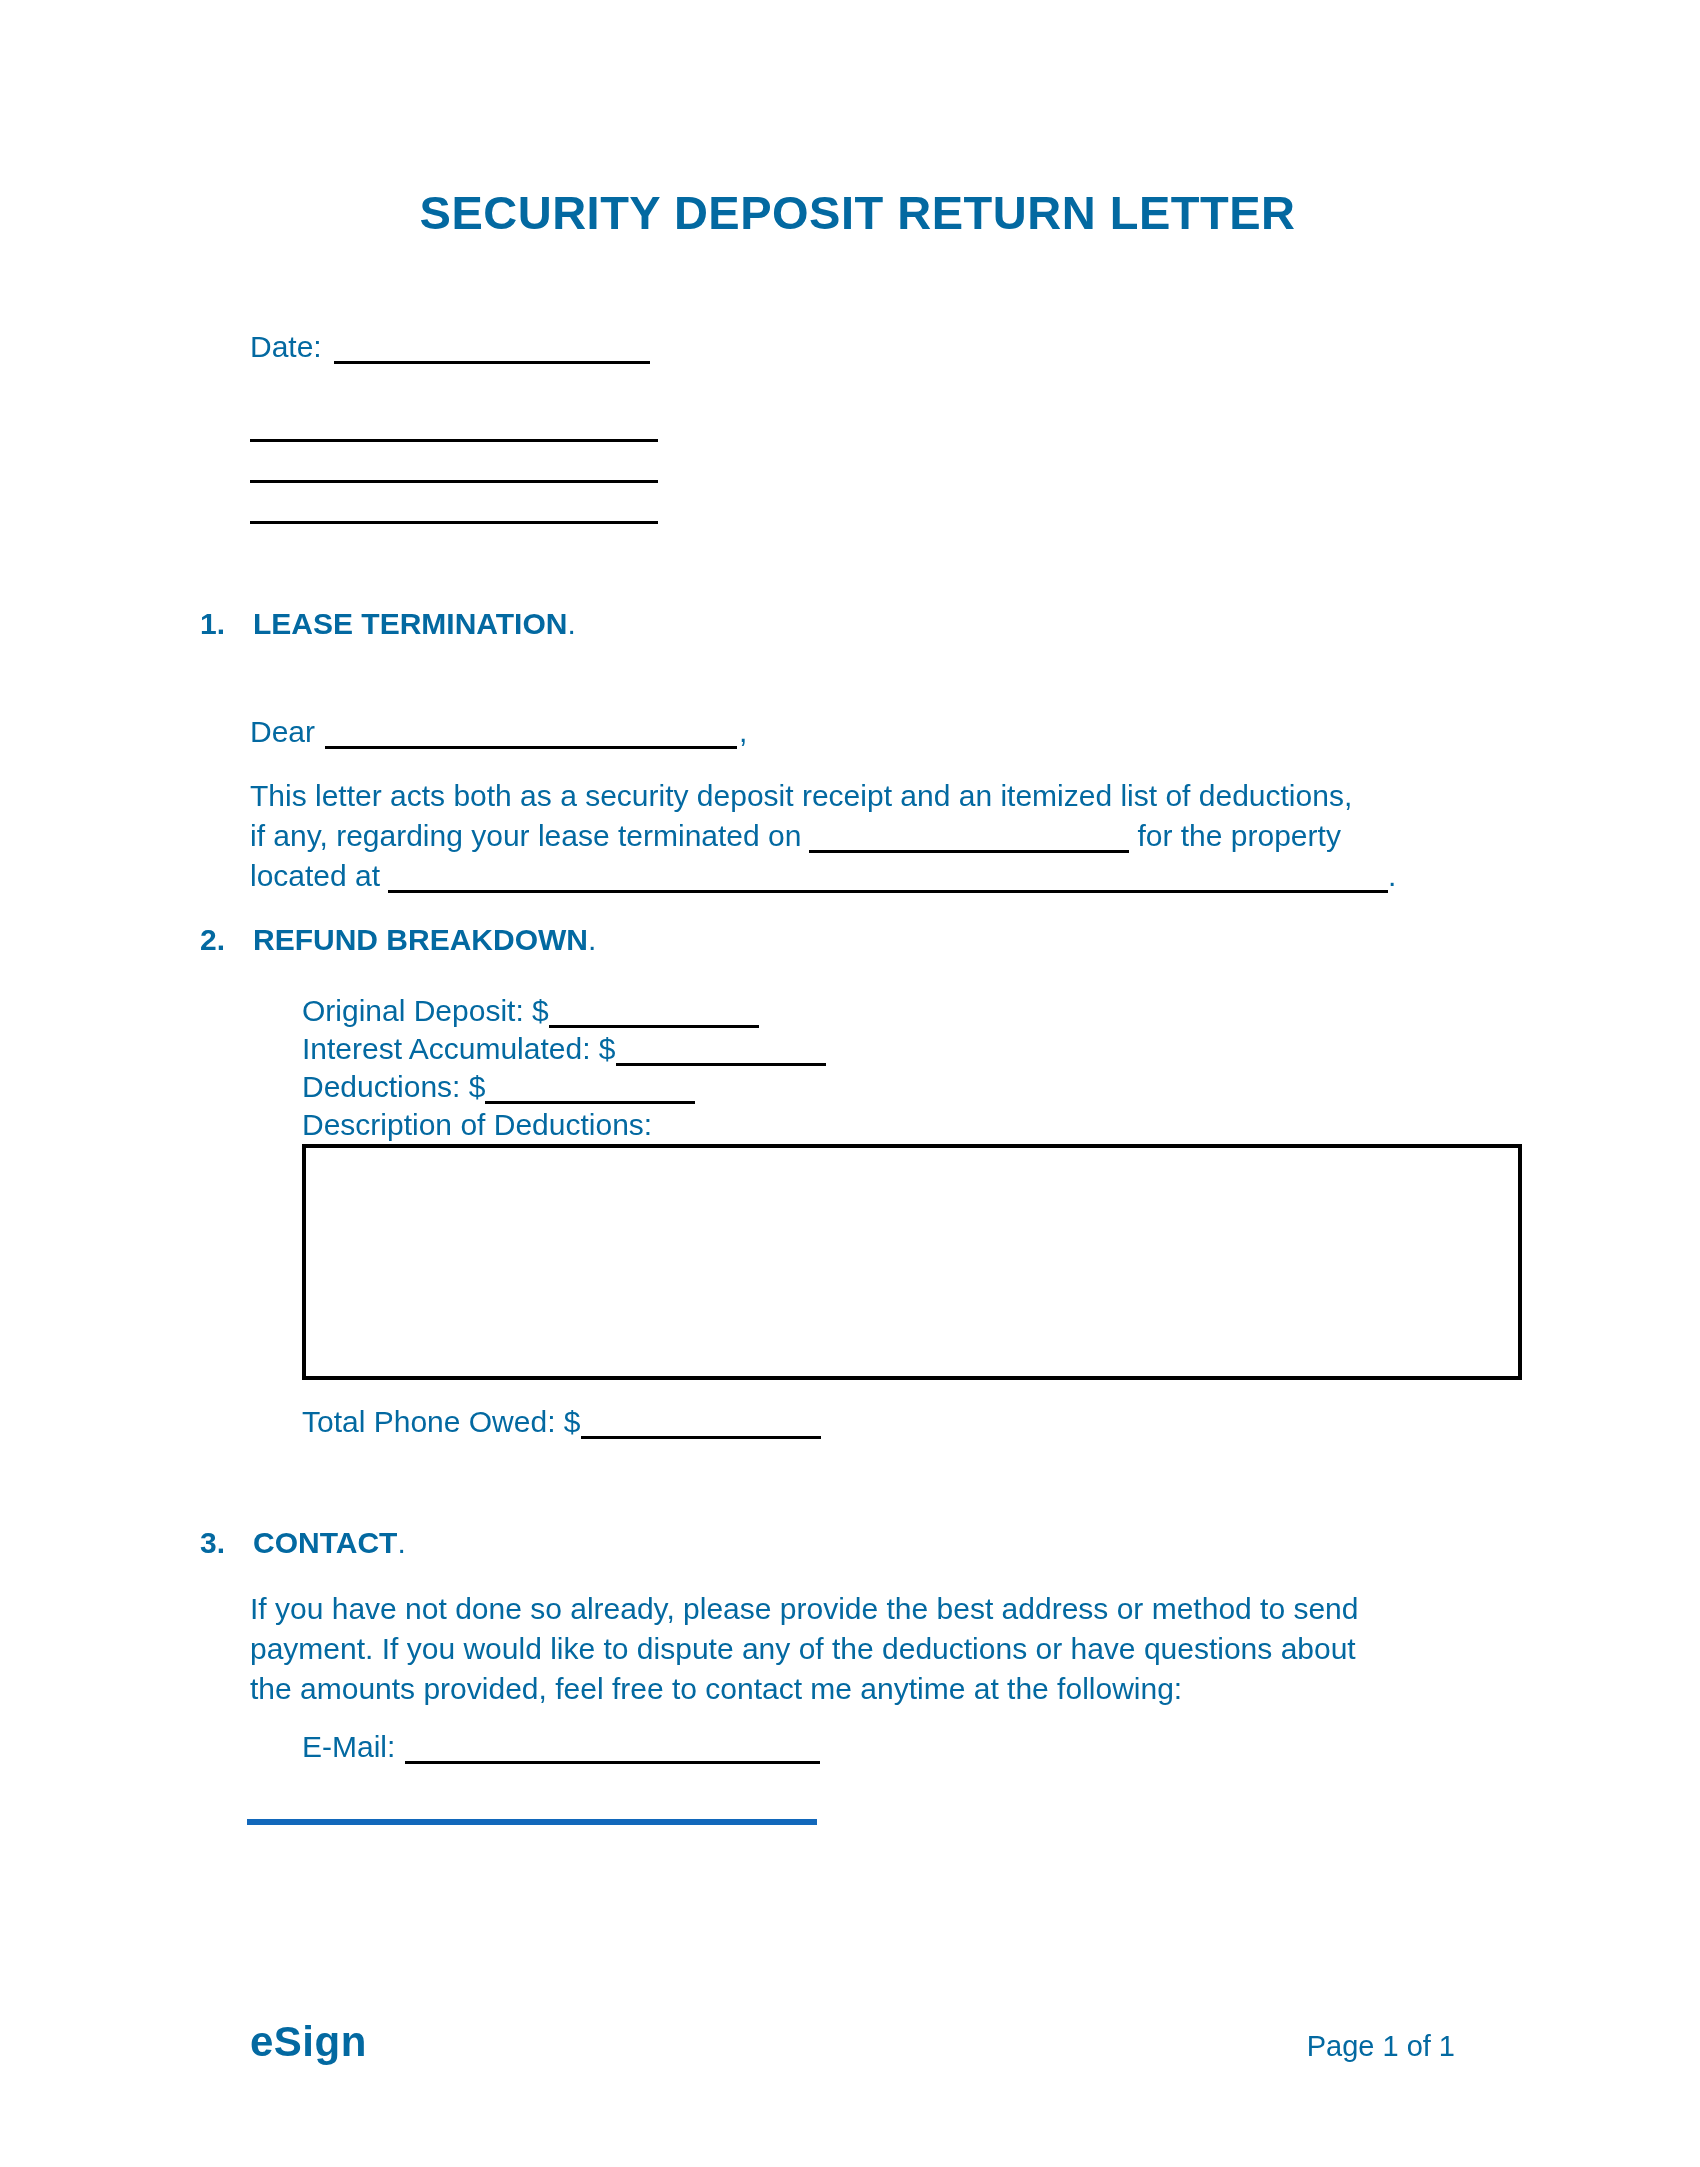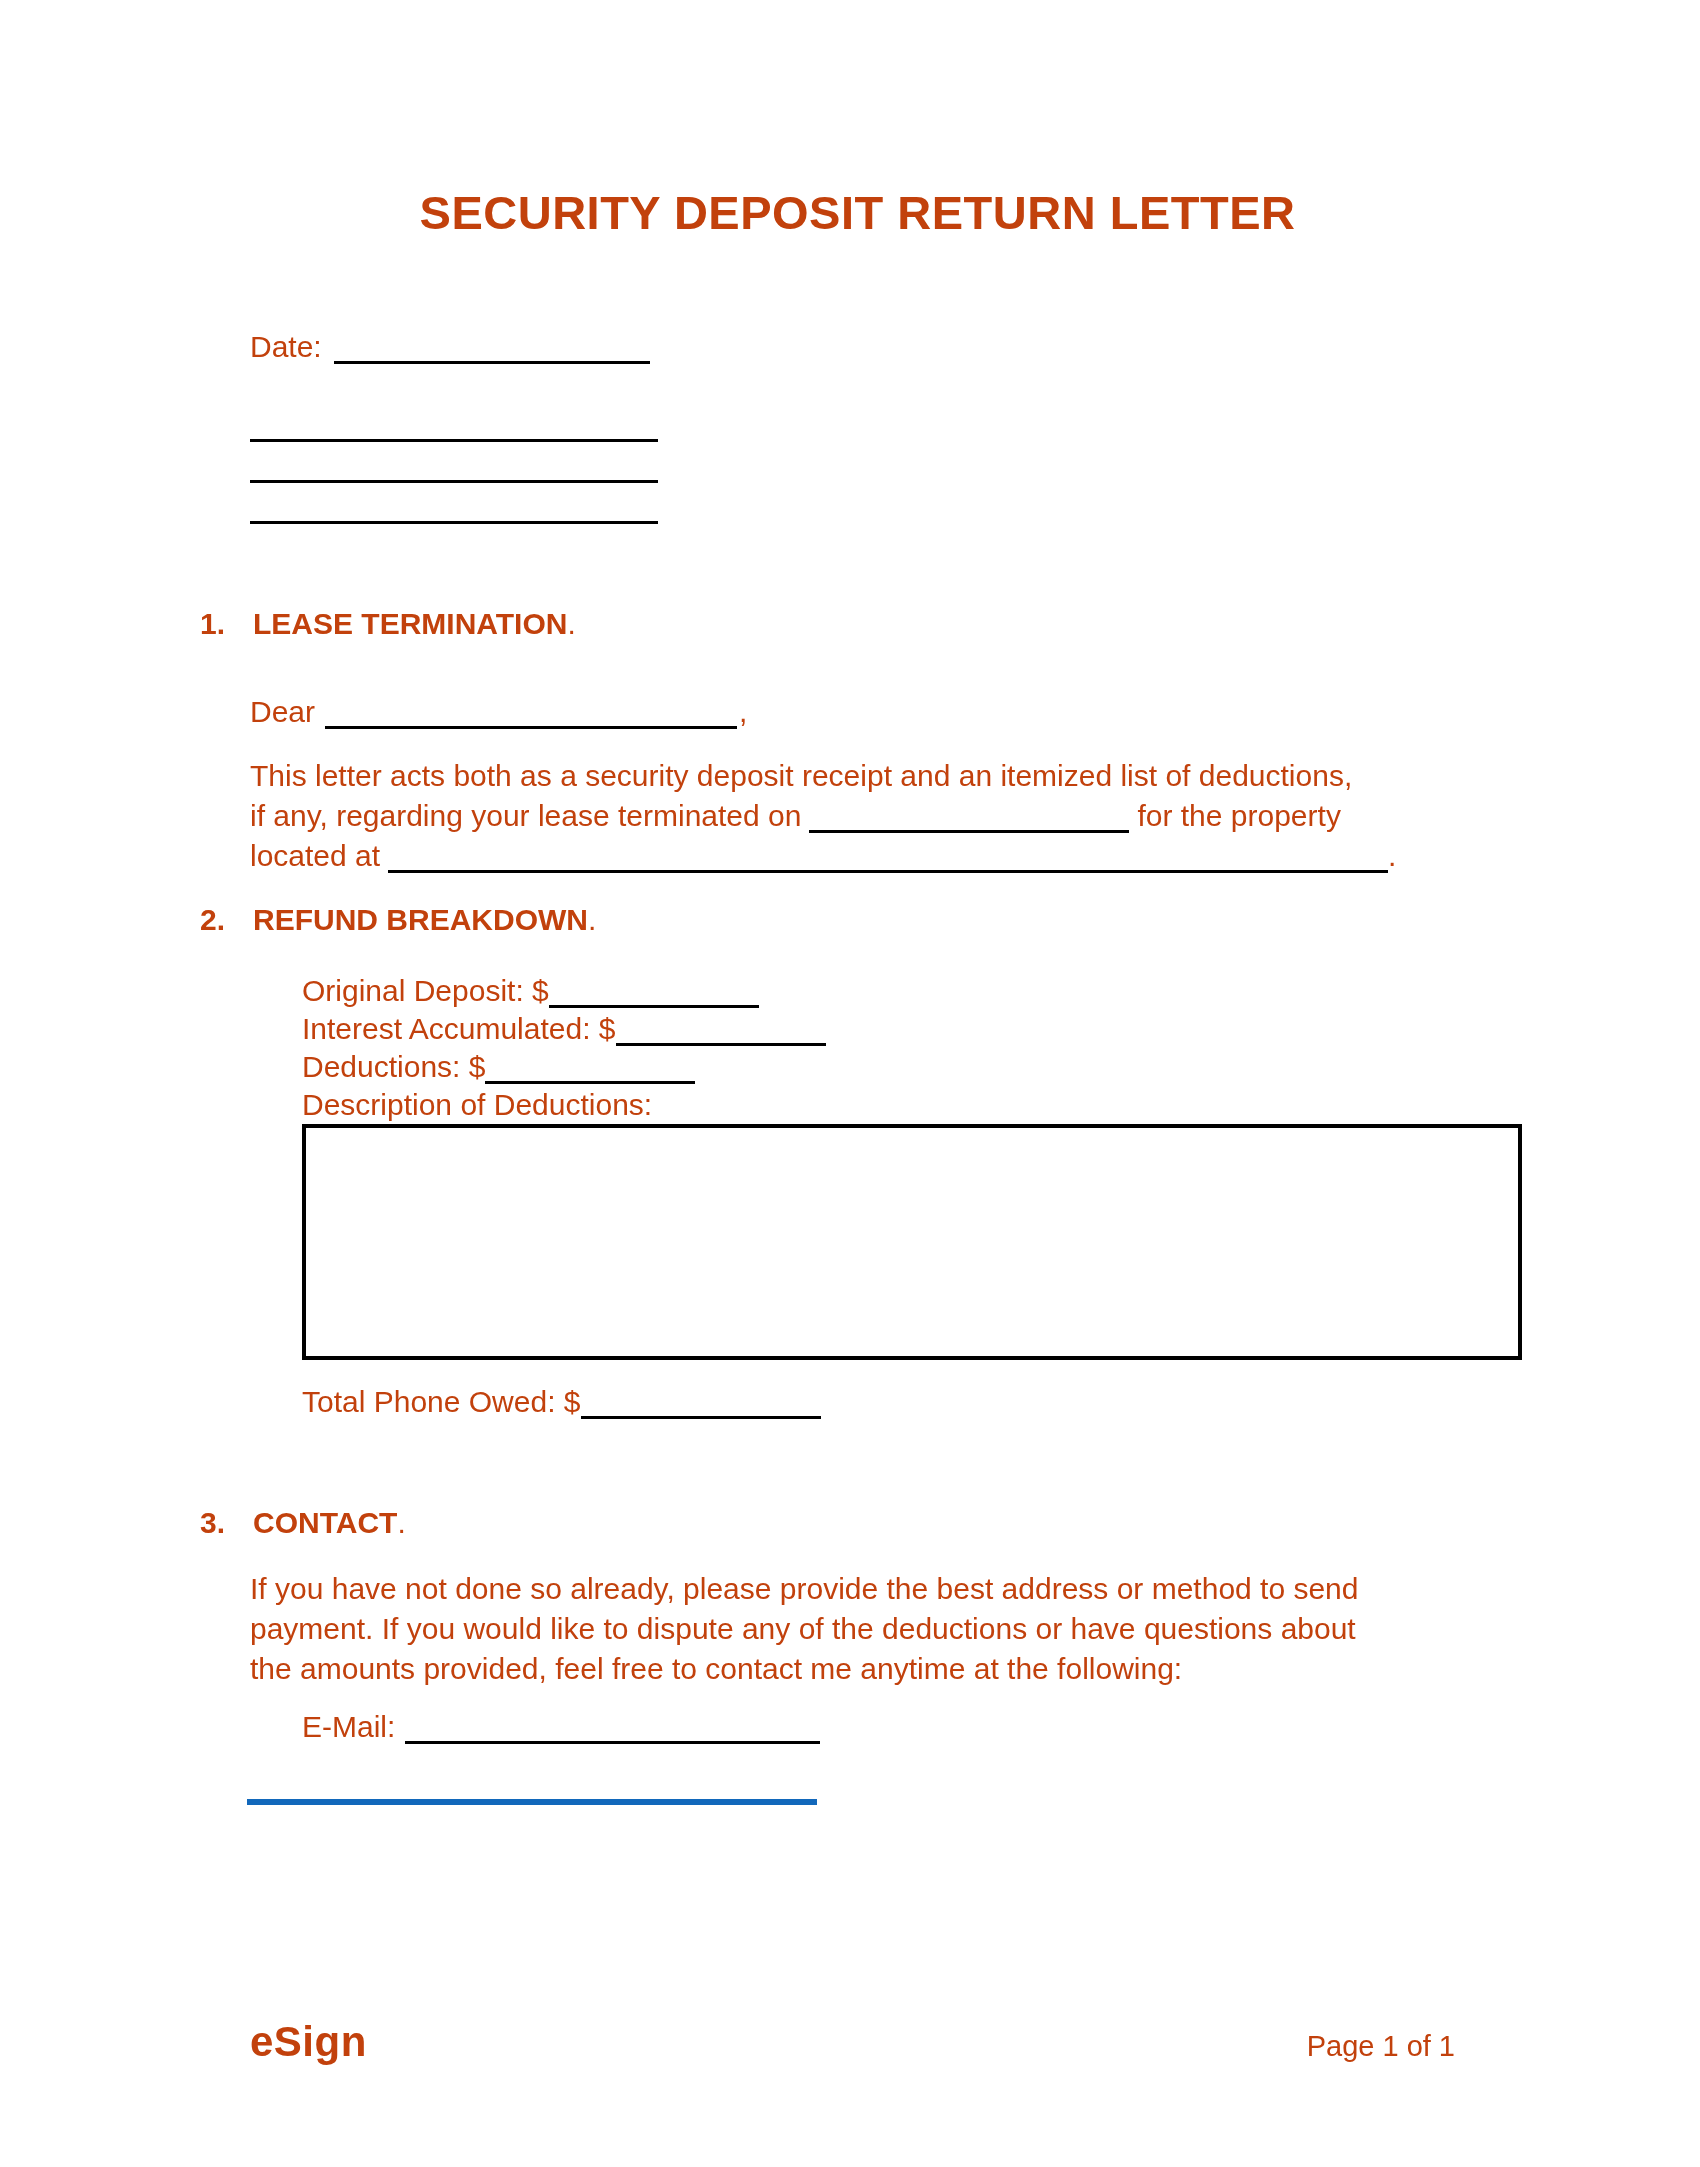--- a/index.html
+++ b/index.html
@@ -2,21 +2,21 @@
 <html><head>
 <meta charset="utf-8">
 <style>
   html,body{margin:0;padding:0;background:#ffffff;}
   .page{
     position:relative;
     width:1700px;height:2167px;
     box-sizing:border-box;
     padding:185px 185px 0 250px;
     background:#ffffff;
-    color:#c2410c;
+    color:#0369a1;
     font-family:"Liberation Sans","DejaVu Sans",sans-serif;
     font-size:30px;
     line-height:40px;
     overflow:hidden;
   }
   h1.doc-title{
     margin:0 0 0 -50px;
     text-align:center;
     font-size:47px;
     line-height:56px;
@@ -45,21 +45,21 @@
   .section-head{
     margin-left:-50px;
     line-height:40px;
     font-weight:bold;
   }
   .section-head .num{display:inline-block;width:53px;}
   .section-head .dot{font-weight:normal;}
   .sh-1{margin-top:80px;}
   .sh-2{margin-top:24px;}
   .sh-3{margin-top:81px;}
-  .dear-row{margin-top:48px;}
+  .dear-row{margin-top:68px;}
   .para{margin:24px 0 0 0;}
   .para-3{margin-top:26px;}
   .refund-list{margin-top:32px;margin-left:52px;line-height:38px;}
   .ul-label{
     text-decoration-thickness:3px;
     text-underline-offset:7px;
   }
   .desc-box{
     margin-left:52px;
     width:1212px;height:228px;

